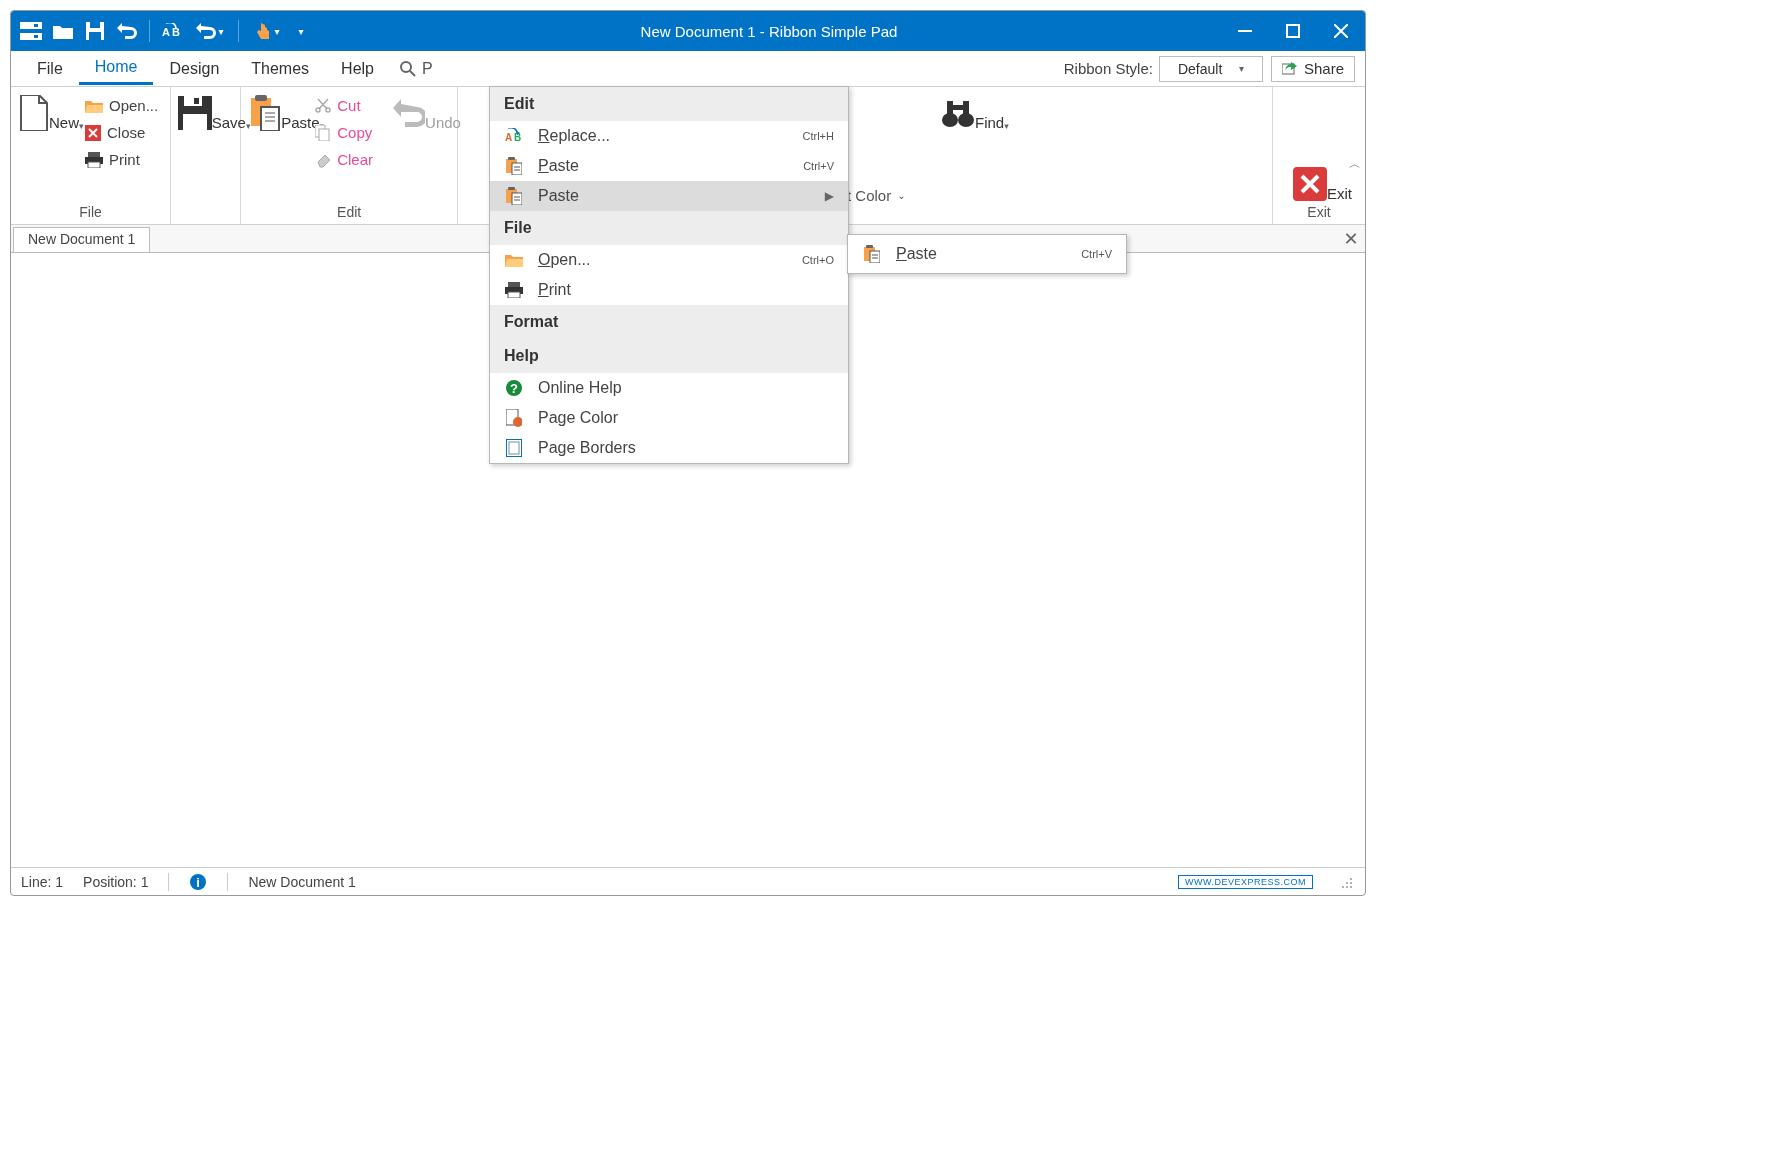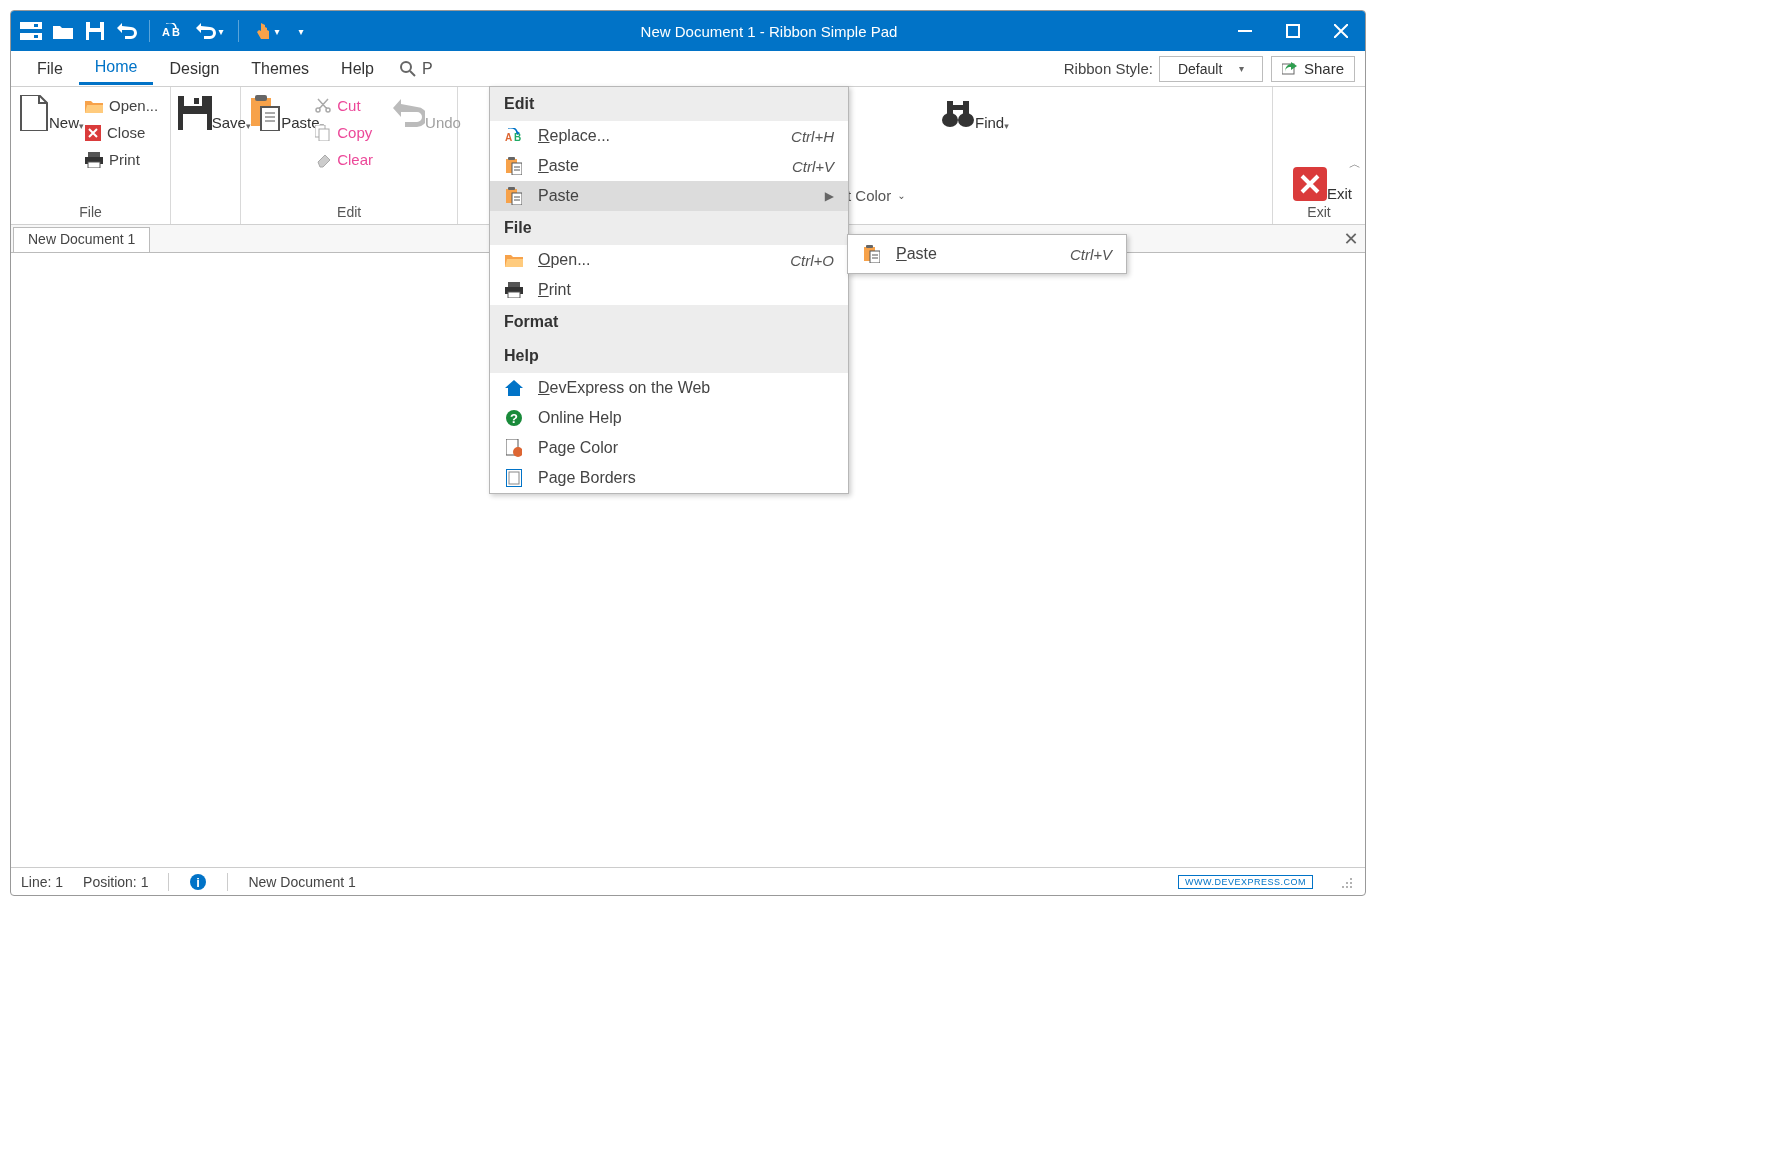--- a/index.html
+++ b/index.html
@@ -51,21 +51,21 @@
 .statusbar .sep { width: 1px; height: 18px; background: #ccc; }
 .brand { margin-left: auto; border: 1px solid #0173c7; font-size: 9px; padding: 1px 6px; color: #0173c7; letter-spacing: 0.5px; }
 .grip { width: 14px; height: 14px; margin-left: 8px; }
 
 
 .dropdown { position: absolute; top: 75px; left: 478px; width: 360px; background: #fff; border: 1px solid #b7b7b7; box-shadow: 2px 2px 5px rgba(0,0,0,0.2); z-index: 20; font-size: 16px; }
 .dd-header { background: #ededed; padding: 8px 14px; font-weight: 600; color: #333; }
 .dd-item { display: flex; align-items: center; padding: 6px 14px; gap: 14px; color: #444; cursor: pointer; }
 .dd-item .ico { width: 20px; display: flex; justify-content: center; }
 .dd-item.hover { background: #dcdcdc; }
-.dd-item .shortcut { margin-left: auto; color: #555; font-size: 15px; font-style: italic; }
+.dd-item .shortcut { margin-left: auto; color: #555; font-size: 11px; }
 .dd-item .arrow { margin-left: auto; color: #666; font-size: 12px; }
 .u { text-decoration: underline; }
 
 
 .submenu { position: absolute; top: 223px; left: 836px; width: 280px; background: #fff; border: 1px solid #b7b7b7; box-shadow: 2px 2px 5px rgba(0,0,0,0.2); z-index: 25; font-size: 16px; padding: 4px 0; }
 .submenu .dd-item { padding: 6px 14px; }
 .submenu .dd-item.disabled { color: #a0a0a0; cursor: default; }
 
 
 .peek { position: absolute; left: 836px; top: 100px; color: #555; font-size: 15px; display: flex; align-items: center; gap: 6px; z-index: 5; text-align: center; }
@@ -405,28 +405,20 @@
           </svg>
         </span>
       <span><span class="u">P</span>rint</span>
     </div>
 
     <div class="dd-header">Format</div>
 
     <div class="dd-header">Help</div>
     <div class="dd-item">
       <span class="ico">
-          <svg width="18" height="16">
-            <path d="M9 0l9 8h-3v8H3V8H0z" fill="#0173c7"></path>
-          </svg>
-        </span>
-      <span><span class="u">D</span>evExpress on the Web</span>
-    </div>
-    <div class="dd-item">
-      <span class="ico">
           <svg width="18" height="18">
             <circle cx="9" cy="9" r="8" fill="#198a3a"></circle>
             <text x="9" y="14" fill="#fff" font-size="13" font-weight="bold" text-anchor="middle">?</text>
           </svg>
         </span>
       <span>Online Help</span>
     </div>
 
     <div class="dd-item">
       <span class="ico">

